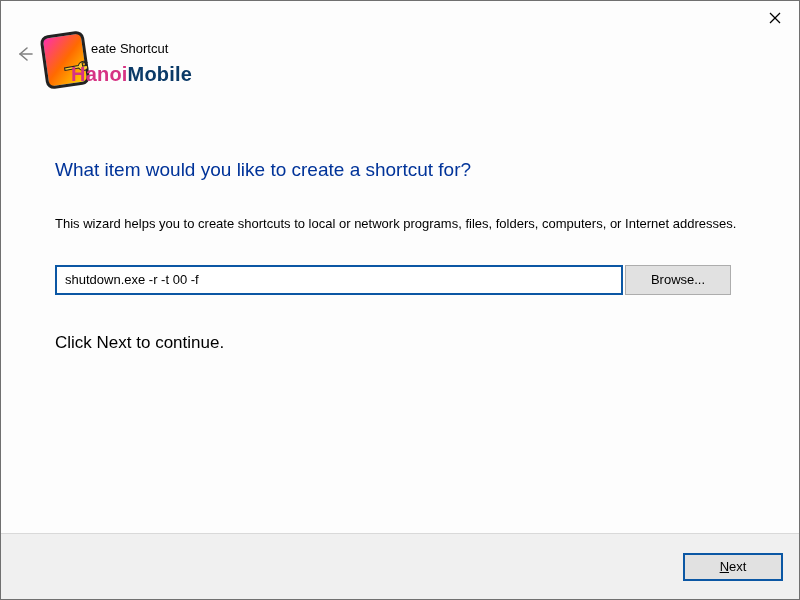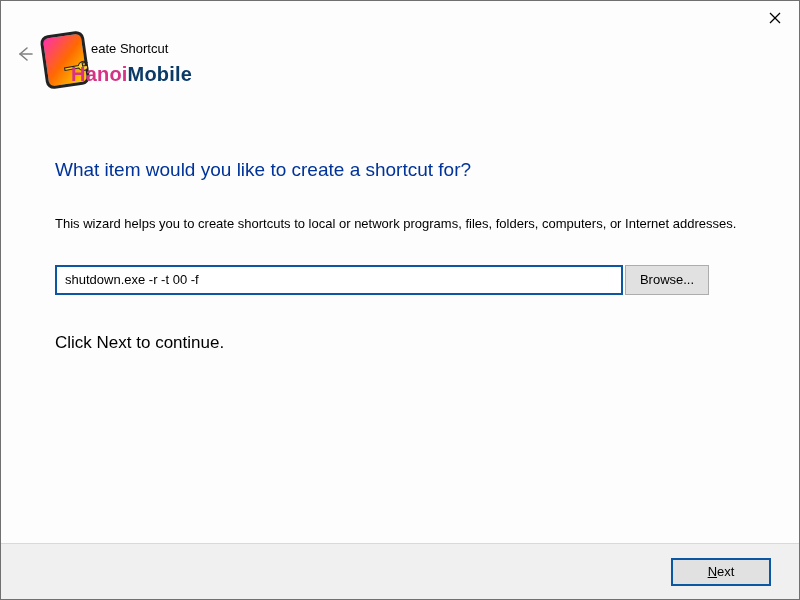--- a/index.html
+++ b/index.html
@@ -119,39 +119,39 @@
     max-width: 568px;
     height: 30px;
     border: 2px solid #0b57a4;
     background: #fff;
     padding: 3px 8px;
     font-family: inherit;
     font-size: 13px;
     outline: none;
   }
   .browse-btn {
-    width: 84px;
+    width: 106px;
     height: 30px;
     background: #e1e1e1;
     border: 1px solid #adadad;
     font-family: inherit;
     font-size: 13px;
     cursor: pointer;
   }
   .hint {
     font-size: 17px;
   }
   .footer {
-    height: 56px;
+    height: 66px;
     border-top: 1px solid #d9d9d9;
     background: #f0f0f0;
     display: flex;
     justify-content: flex-end;
     align-items: center;
-    padding-right: 28px;
+    padding-right: 16px;
     gap: 10px;
   }
   .wiz-btn {
     width: 100px;
     height: 28px;
     background: #e1e1e1;
     border: 1px solid #adadad;
     font-family: inherit;
     font-size: 13px;
     cursor: pointer;

